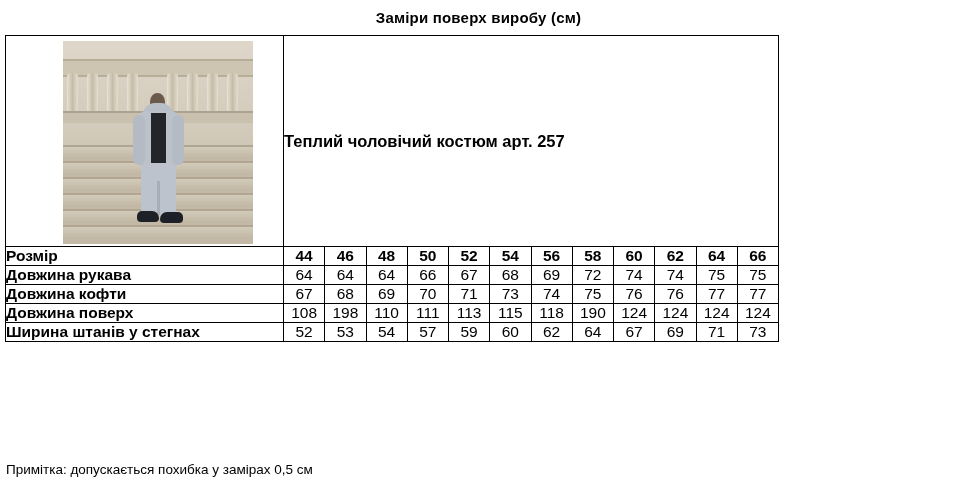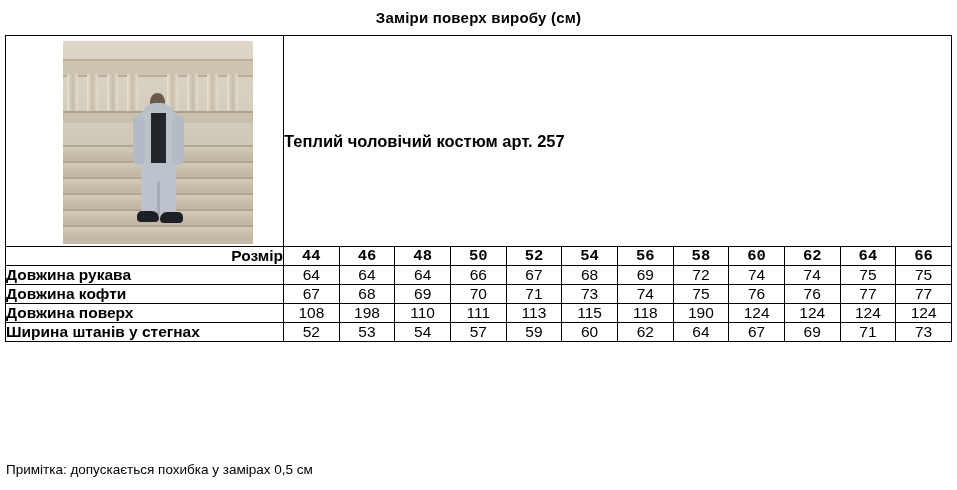--- a/index.html
+++ b/index.html
@@ -27,21 +27,21 @@
     width: 957px;
     text-align: center;
     font-size: 15px;
     font-weight: bold;
     letter-spacing: 0.2px;
   }
   .sheet {
     position: absolute;
     left: 5px;
     top: 35px;
-    width: 947px;
+    width: 774px;
     border-collapse: collapse;
     table-layout: fixed;
   }
   .sheet td {
     border: 1px solid #000000;
     padding: 0;
     font-size: 15.5px;
     vertical-align: middle;
   }
   
@@ -150,31 +150,30 @@
   }
   
   .row-label {
     width: 277px;
     padding: 3px 6px;
     font-weight: bold;
     font-size: 15.5px;
     white-space: nowrap;
   }
   .hdr-label {
-    text-align: right;
+    text-align: left;
     margin-top: 27px;
   }
   .num {
     text-align: center;
     font-size: 15.5px;
     padding: 3px 0;
   }
   .hdr-num {
     font-weight: bold;
-    font-family: Liberation Mono, monospace;
   }
   .note {
     position: absolute;
     left: 6px;
     top: 462px;
     font-size: 13.5px;
   }
 </style>
 </head>
 <body>

